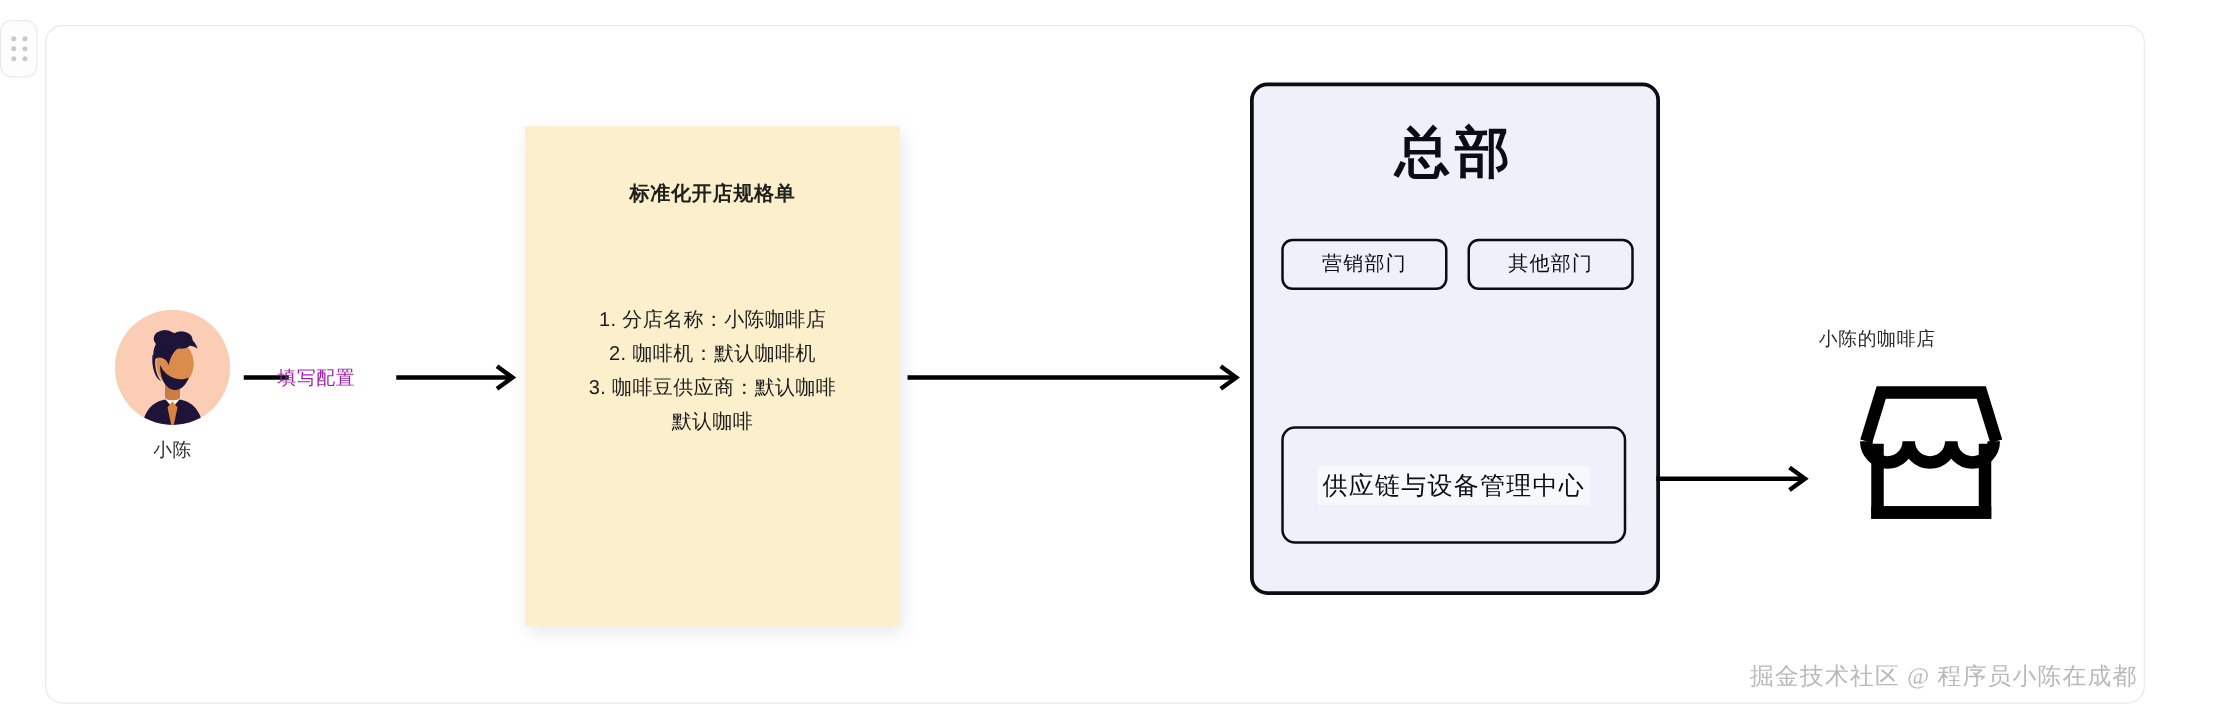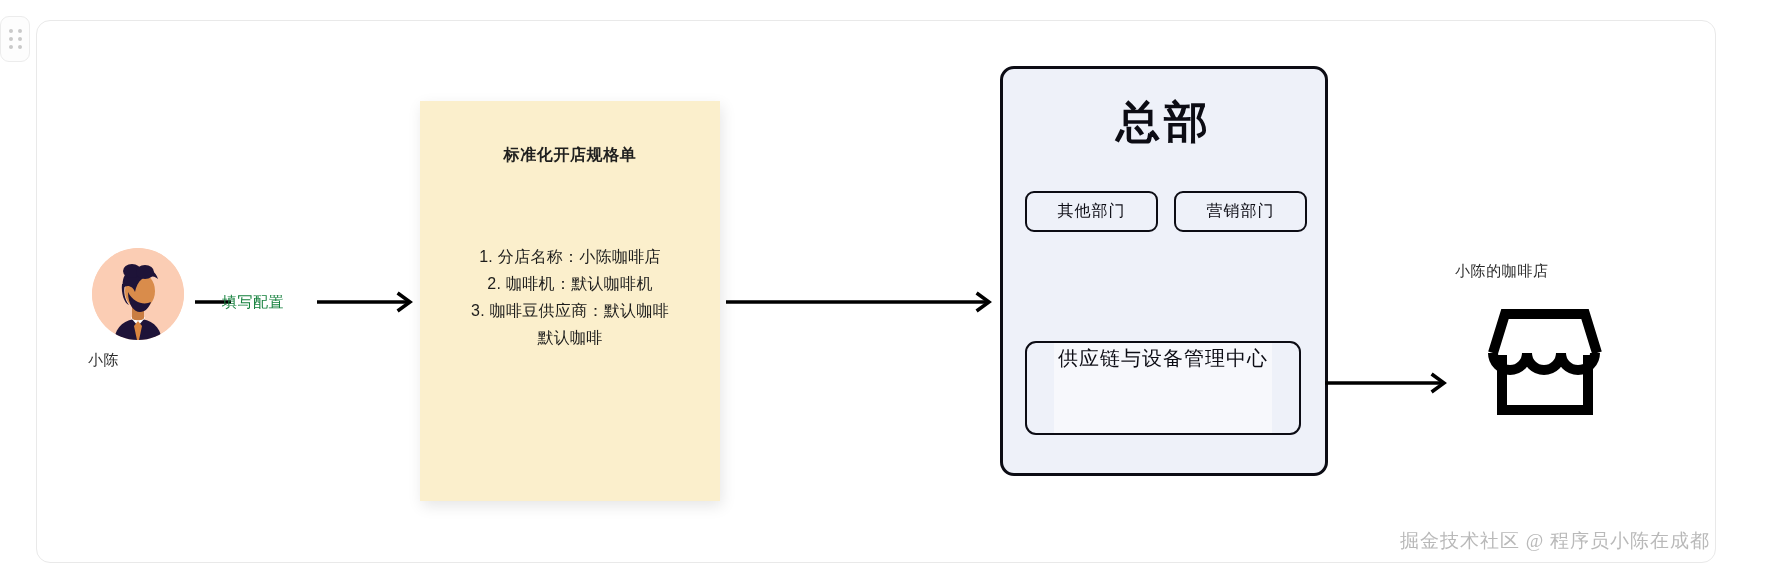--- a/index.html
+++ b/index.html
@@ -58,21 +58,21 @@
     border: 1px solid #e9e9e9;
     border-radius: 14px;
   }
 
   
   .actor {
     position: absolute;
     left: 88px;
     top: 248px;
     width: 100px;
-    text-align: left;
+    text-align: center;
   }
   .avatar {
     position: relative;
     width: 92px;
     height: 92px;
     border-radius: 50%;
     background: #fbcdb4;
     overflow: hidden;
     margin: 0 auto;
   }
@@ -84,21 +84,21 @@
     letter-spacing: 0.5px;
   }
 
   
   .conn { position: absolute; }
   .conn svg { display: block; overflow: visible; }
 
   .conn-label {
     position: absolute;
     font-size: 15px;
-    color: #15803d;
+    color: #a21caf;
     white-space: nowrap;
     letter-spacing: 0.5px;
   }
 
   
   .sticky {
     position: absolute;
     left: 420px;
     top: 101px;
     width: 300px;
@@ -169,20 +169,21 @@
   .hq-center {
     position: absolute;
     left: 22px;
     top: 272px;
     width: 276px;
     height: 94px;
     background: #eef1f9;
     border: 2.5px solid #0c0c14;
     border-radius: 11px;
     display: flex;
+    align-items: center;
     justify-content: center;
   }
   .hq-center span {
     font-size: 20px;
     color: #0c0c14;
     letter-spacing: 1px;
     background: #f7f8fc;
     padding: 2px 4px;
   }
 
@@ -283,22 +284,22 @@
   <div class="conn" style="left:726px; top:290px;">
     <svg width="272" height="24" viewBox="0 0 272 24">
       <line x1="0" y1="12" x2="262" y2="12" stroke="#000" stroke-width="3.5"></line>
       <polyline points="252,4 263,12 252,20" fill="none" stroke="#000" stroke-width="3.5" stroke-linecap="square"></polyline>
     </svg>
   </div>
 
   <div class="hq">
     <div class="hq-title">总部</div>
     <div class="hq-depts">
+      <div class="dept-btn">营销部门</div>
       <div class="dept-btn">其他部门</div>
-      <div class="dept-btn">营销部门</div>
     </div>
     <div class="hq-center">
       <span>供应链与设备管理中心</span>
     </div>
   </div>
 
   <div class="conn" style="left:1325px; top:371px;">
     <svg width="128" height="24" viewBox="0 0 128 24">
       <line x1="0" y1="12" x2="118" y2="12" stroke="#000" stroke-width="3.5"></line>
       <polyline points="108,4 119,12 108,20" fill="none" stroke="#000" stroke-width="3.5" stroke-linecap="square"></polyline>

